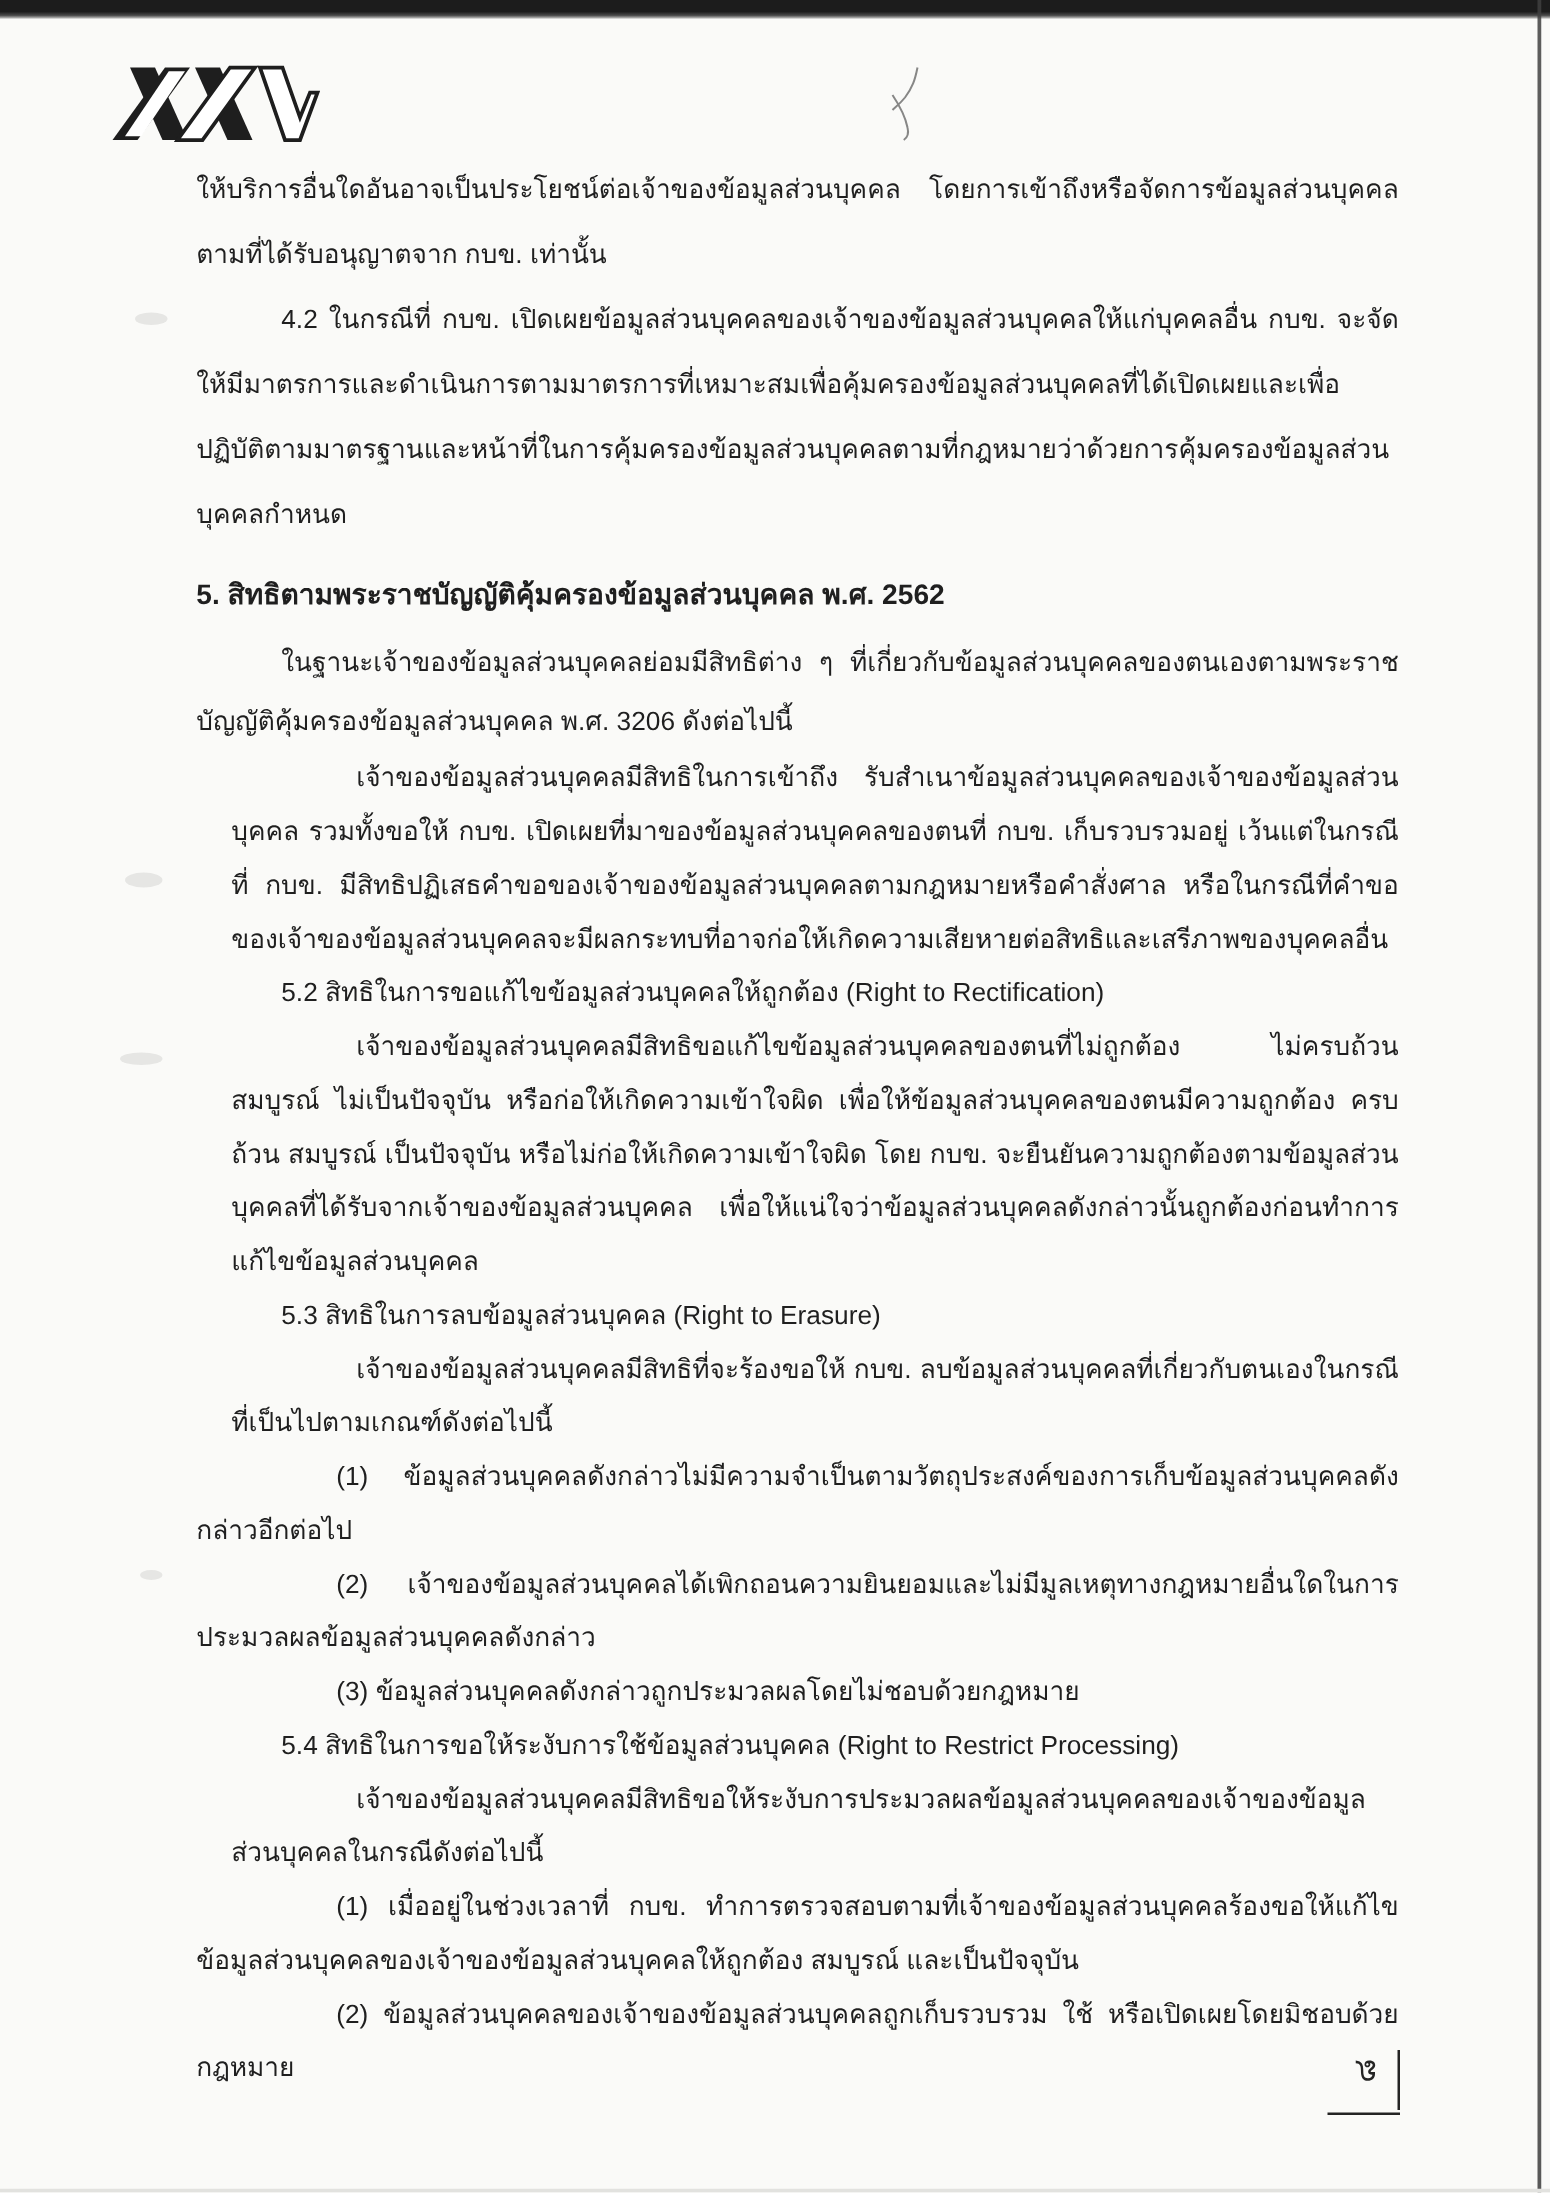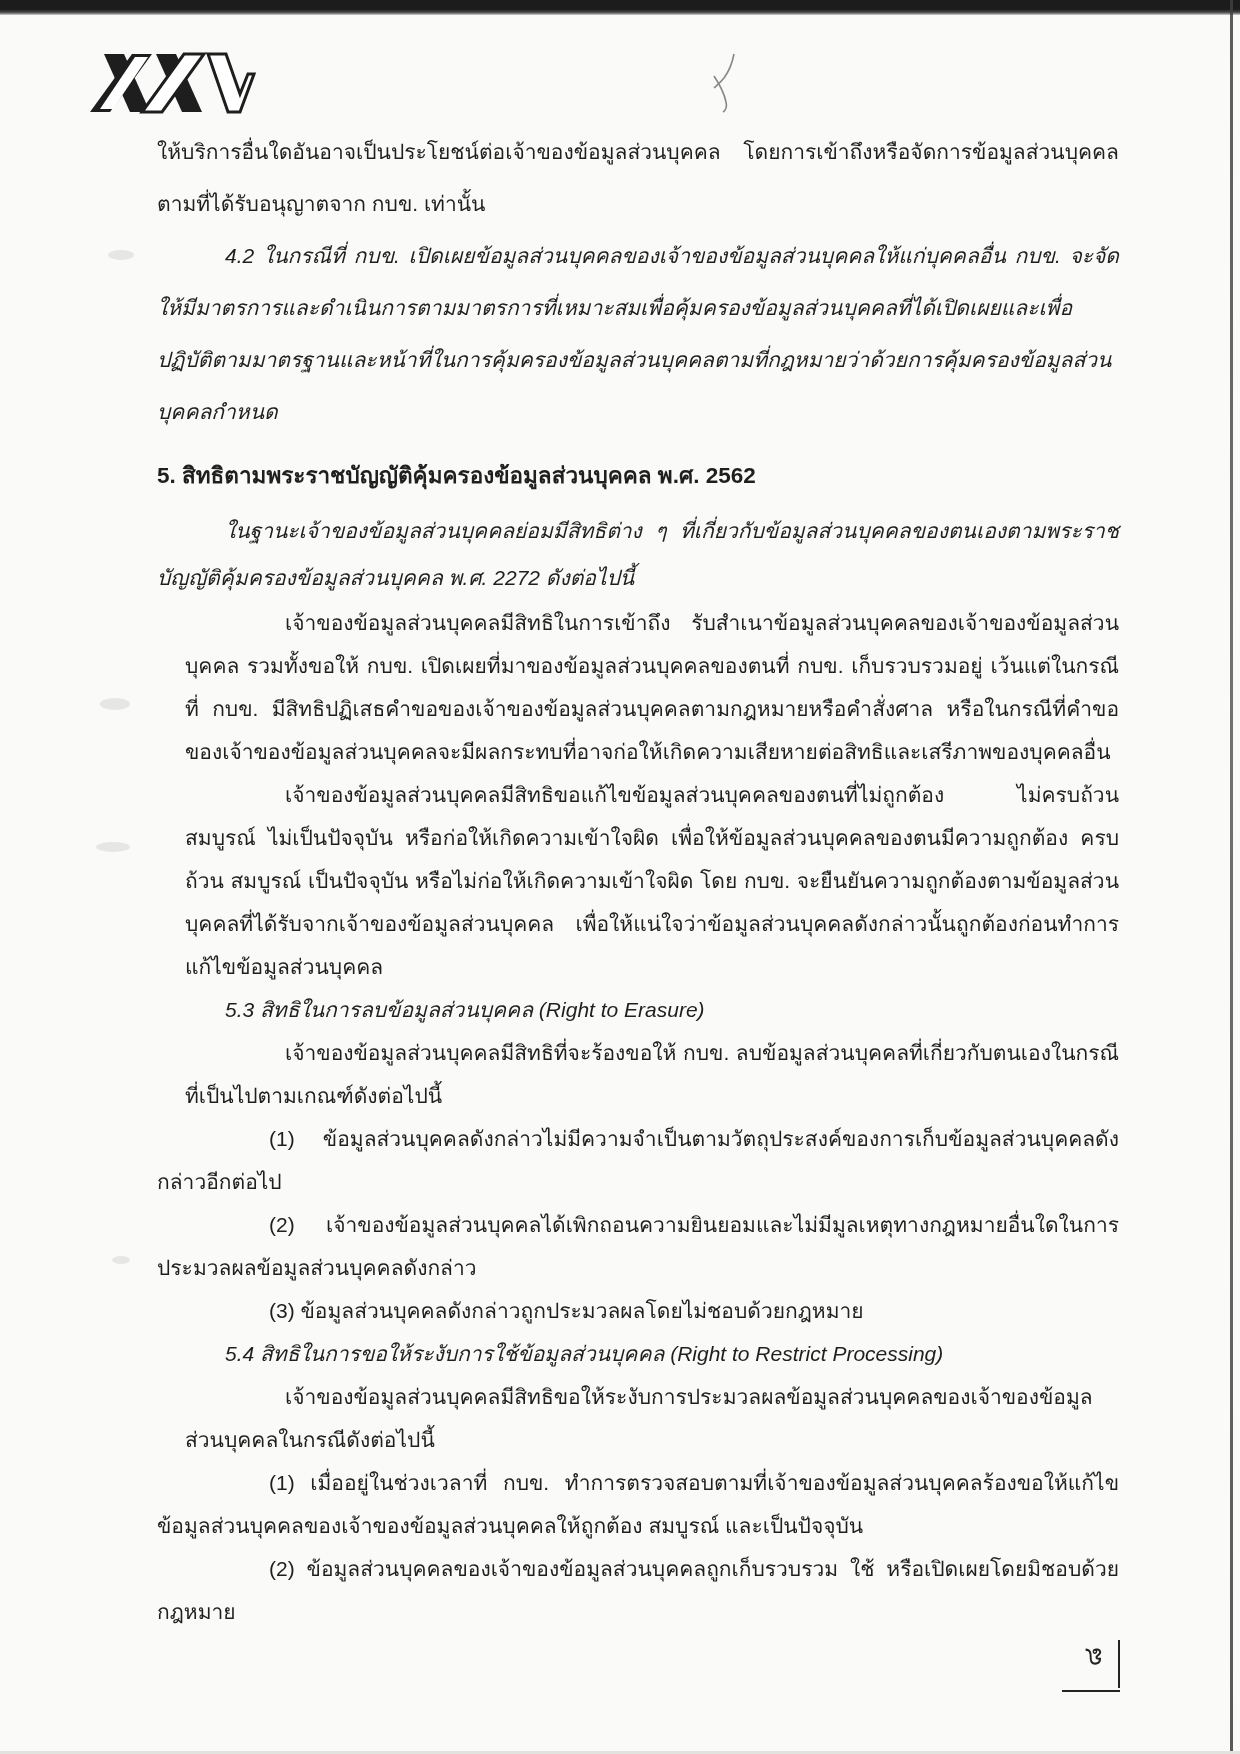--- a/index.html
+++ b/index.html
@@ -31,21 +31,21 @@
   
   .squiggle{position:absolute;left:690px;top:48px;width:60px;height:70px;opacity:.75;}
   
   .doc{
     position:absolute;left:157px;top:126px;width:962px;
     color:#1f1f1f;font-size:21px;line-height:43px;
   }
   .p{margin:0;text-align:justify;}
   .lh-lg{line-height:52px;}
   .lh-md{line-height:47px;}
-  .ind1{text-indent:68px;font-style:italic;}
+  .ind1{text-indent:68px;}
   .ind2{text-indent:100px;margin-left:28px;}
   .ind3{text-indent:112px;}
   .heading{font-weight:bold;font-size:22.5px;margin:16px 0 10px;text-align:left;}
   .gap-top{margin-top:8px;}
   
   .pageno{position:absolute;left:1050px;top:1636px;width:70px;height:56px;}
   .pageno .vline{position:absolute;right:0;top:4px;width:2px;height:48px;background:#242424;}
   .pageno .hline{position:absolute;right:0;bottom:0;width:58px;height:2px;background:#242424;}
   .pageno .digit{
     position:absolute;right:18px;top:8px;font-size:25px;color:#242424;
@@ -80,22 +80,23 @@
 <div class="squiggle">
   <svg viewBox="0 0 60 70" width="60" height="70" xmlns="http://www.w3.org/2000/svg">
     <path d="M44,6 C42,16 40,22 34,30 C30,35 26,38 24,40 M24,28 C28,34 34,44 36,54 C37,58 36,62 33,64" fill="none" stroke="#3a3a3a" stroke-width="1.6" opacity="0.8"></path>
   </svg>
 </div>
 
 <div class="doc">
   <p class="p lh-lg">ให้บริการอื่นใดอันอาจเป็นประโยชน์ต่อเจ้าของข้อมูลส่วนบุคคล โดยการเข้าถึงหรือจัดการข้อมูลส่วนบุคคลตามที่ได้รับอนุญาตจาก กบข. เท่านั้น</p>
   <p class="p lh-lg ind1">4.2 ในกรณีที่ กบข. เปิดเผยข้อมูลส่วนบุคคลของเจ้าของข้อมูลส่วนบุคคลให้แก่บุคคลอื่น กบข. จะจัดให้มีมาตรการและดำเนินการตามมาตรการที่เหมาะสมเพื่อคุ้มครองข้อมูลส่วนบุคคลที่ได้เปิดเผยและเพื่อปฏิบัติตามมาตรฐานและหน้าที่ในการคุ้มครองข้อมูลส่วนบุคคลตามที่กฎหมายว่าด้วยการคุ้มครองข้อมูลส่วนบุคคลกำหนด</p>
   <p class="p heading">5. สิทธิตามพระราชบัญญัติคุ้มครองข้อมูลส่วนบุคคล พ.ศ. 2562</p>
-  <p class="p lh-md ind1">ในฐานะเจ้าของข้อมูลส่วนบุคคลย่อมมีสิทธิต่าง ๆ ที่เกี่ยวกับข้อมูลส่วนบุคคลของตนเองตามพระราชบัญญัติคุ้มครองข้อมูลส่วนบุคคล พ.ศ. 2272 ดังต่อไปนี้</p>
+  <p class="p lh-md ind1">ในฐานะเจ้าของข้อมูลส่วนบุคคลย่อมมีสิทธิต่าง ๆ ที่เกี่ยวกับข้อมูลส่วนบุคคลของตนเองตามพระราชบัญญัติคุ้มครองข้อมูลส่วนบุคคล พ.ศ. 3206 ดังต่อไปนี้</p>
   <p class="p ind2">เจ้าของข้อมูลส่วนบุคคลมีสิทธิในการเข้าถึง รับสำเนาข้อมูลส่วนบุคคลของเจ้าของข้อมูลส่วนบุคคล รวมทั้งขอให้ กบข. เปิดเผยที่มาของข้อมูลส่วนบุคคลของตนที่ กบข. เก็บรวบรวมอยู่ เว้นแต่ในกรณีที่ กบข. มีสิทธิปฏิเสธคำขอของเจ้าของข้อมูลส่วนบุคคลตามกฎหมายหรือคำสั่งศาล หรือในกรณีที่คำขอของเจ้าของข้อมูลส่วนบุคคลจะมีผลกระทบที่อาจก่อให้เกิดความเสียหายต่อสิทธิและเสรีภาพของบุคคลอื่น</p>
+  <p class="p ind1">5.2 สิทธิในการขอแก้ไขข้อมูลส่วนบุคคลให้ถูกต้อง (Right to Rectification)</p>
   <p class="p ind2">เจ้าของข้อมูลส่วนบุคคลมีสิทธิขอแก้ไขข้อมูลส่วนบุคคลของตนที่ไม่ถูกต้อง ไม่ครบถ้วนสมบูรณ์ ไม่เป็นปัจจุบัน หรือก่อให้เกิดความเข้าใจผิด เพื่อให้ข้อมูลส่วนบุคคลของตนมีความถูกต้อง ครบถ้วน สมบูรณ์ เป็นปัจจุบัน หรือไม่ก่อให้เกิดความเข้าใจผิด โดย กบข. จะยืนยันความถูกต้องตามข้อมูลส่วนบุคคลที่ได้รับจากเจ้าของข้อมูลส่วนบุคคล เพื่อให้แน่ใจว่าข้อมูลส่วนบุคคลดังกล่าวนั้นถูกต้องก่อนทำการแก้ไขข้อมูลส่วนบุคคล</p>
   <p class="p ind1">5.3 สิทธิในการลบข้อมูลส่วนบุคคล (Right to Erasure)</p>
   <p class="p ind2">เจ้าของข้อมูลส่วนบุคคลมีสิทธิที่จะร้องขอให้ กบข. ลบข้อมูลส่วนบุคคลที่เกี่ยวกับตนเองในกรณีที่เป็นไปตามเกณฑ์ดังต่อไปนี้</p>
   <p class="p ind3">(1)  ข้อมูลส่วนบุคคลดังกล่าวไม่มีความจำเป็นตามวัตถุประสงค์ของการเก็บข้อมูลส่วนบุคคลดังกล่าวอีกต่อไป</p>
   <p class="p ind3">(2)  เจ้าของข้อมูลส่วนบุคคลได้เพิกถอนความยินยอมและไม่มีมูลเหตุทางกฎหมายอื่นใดในการประมวลผลข้อมูลส่วนบุคคลดังกล่าว</p>
   <p class="p ind3">(3)  ข้อมูลส่วนบุคคลดังกล่าวถูกประมวลผลโดยไม่ชอบด้วยกฎหมาย</p>
   <p class="p ind1">5.4 สิทธิในการขอให้ระงับการใช้ข้อมูลส่วนบุคคล (Right to Restrict Processing)</p>
   <p class="p ind2">เจ้าของข้อมูลส่วนบุคคลมีสิทธิขอให้ระงับการประมวลผลข้อมูลส่วนบุคคลของเจ้าของข้อมูลส่วนบุคคลในกรณีดังต่อไปนี้</p>
   <p class="p ind3">(1)  เมื่ออยู่ในช่วงเวลาที่ กบข. ทำการตรวจสอบตามที่เจ้าของข้อมูลส่วนบุคคลร้องขอให้แก้ไขข้อมูลส่วนบุคคลของเจ้าของข้อมูลส่วนบุคคลให้ถูกต้อง สมบูรณ์ และเป็นปัจจุบัน</p>
   <p class="p ind3">(2)  ข้อมูลส่วนบุคคลของเจ้าของข้อมูลส่วนบุคคลถูกเก็บรวบรวม ใช้ หรือเปิดเผยโดยมิชอบด้วยกฎหมาย</p>

